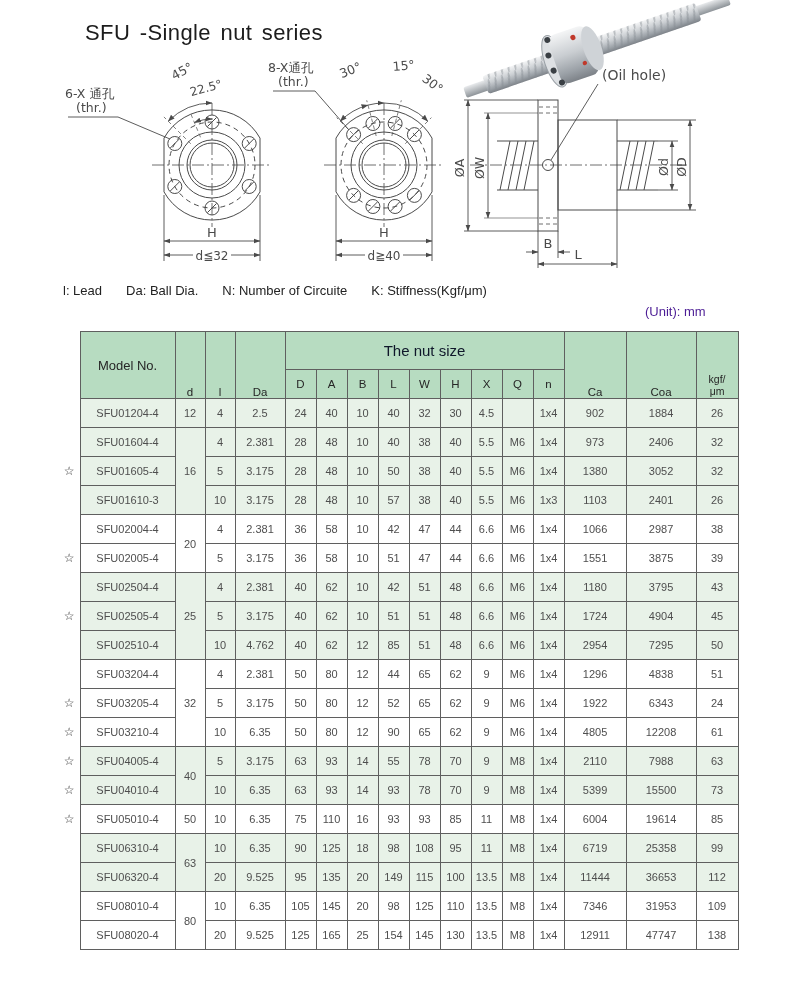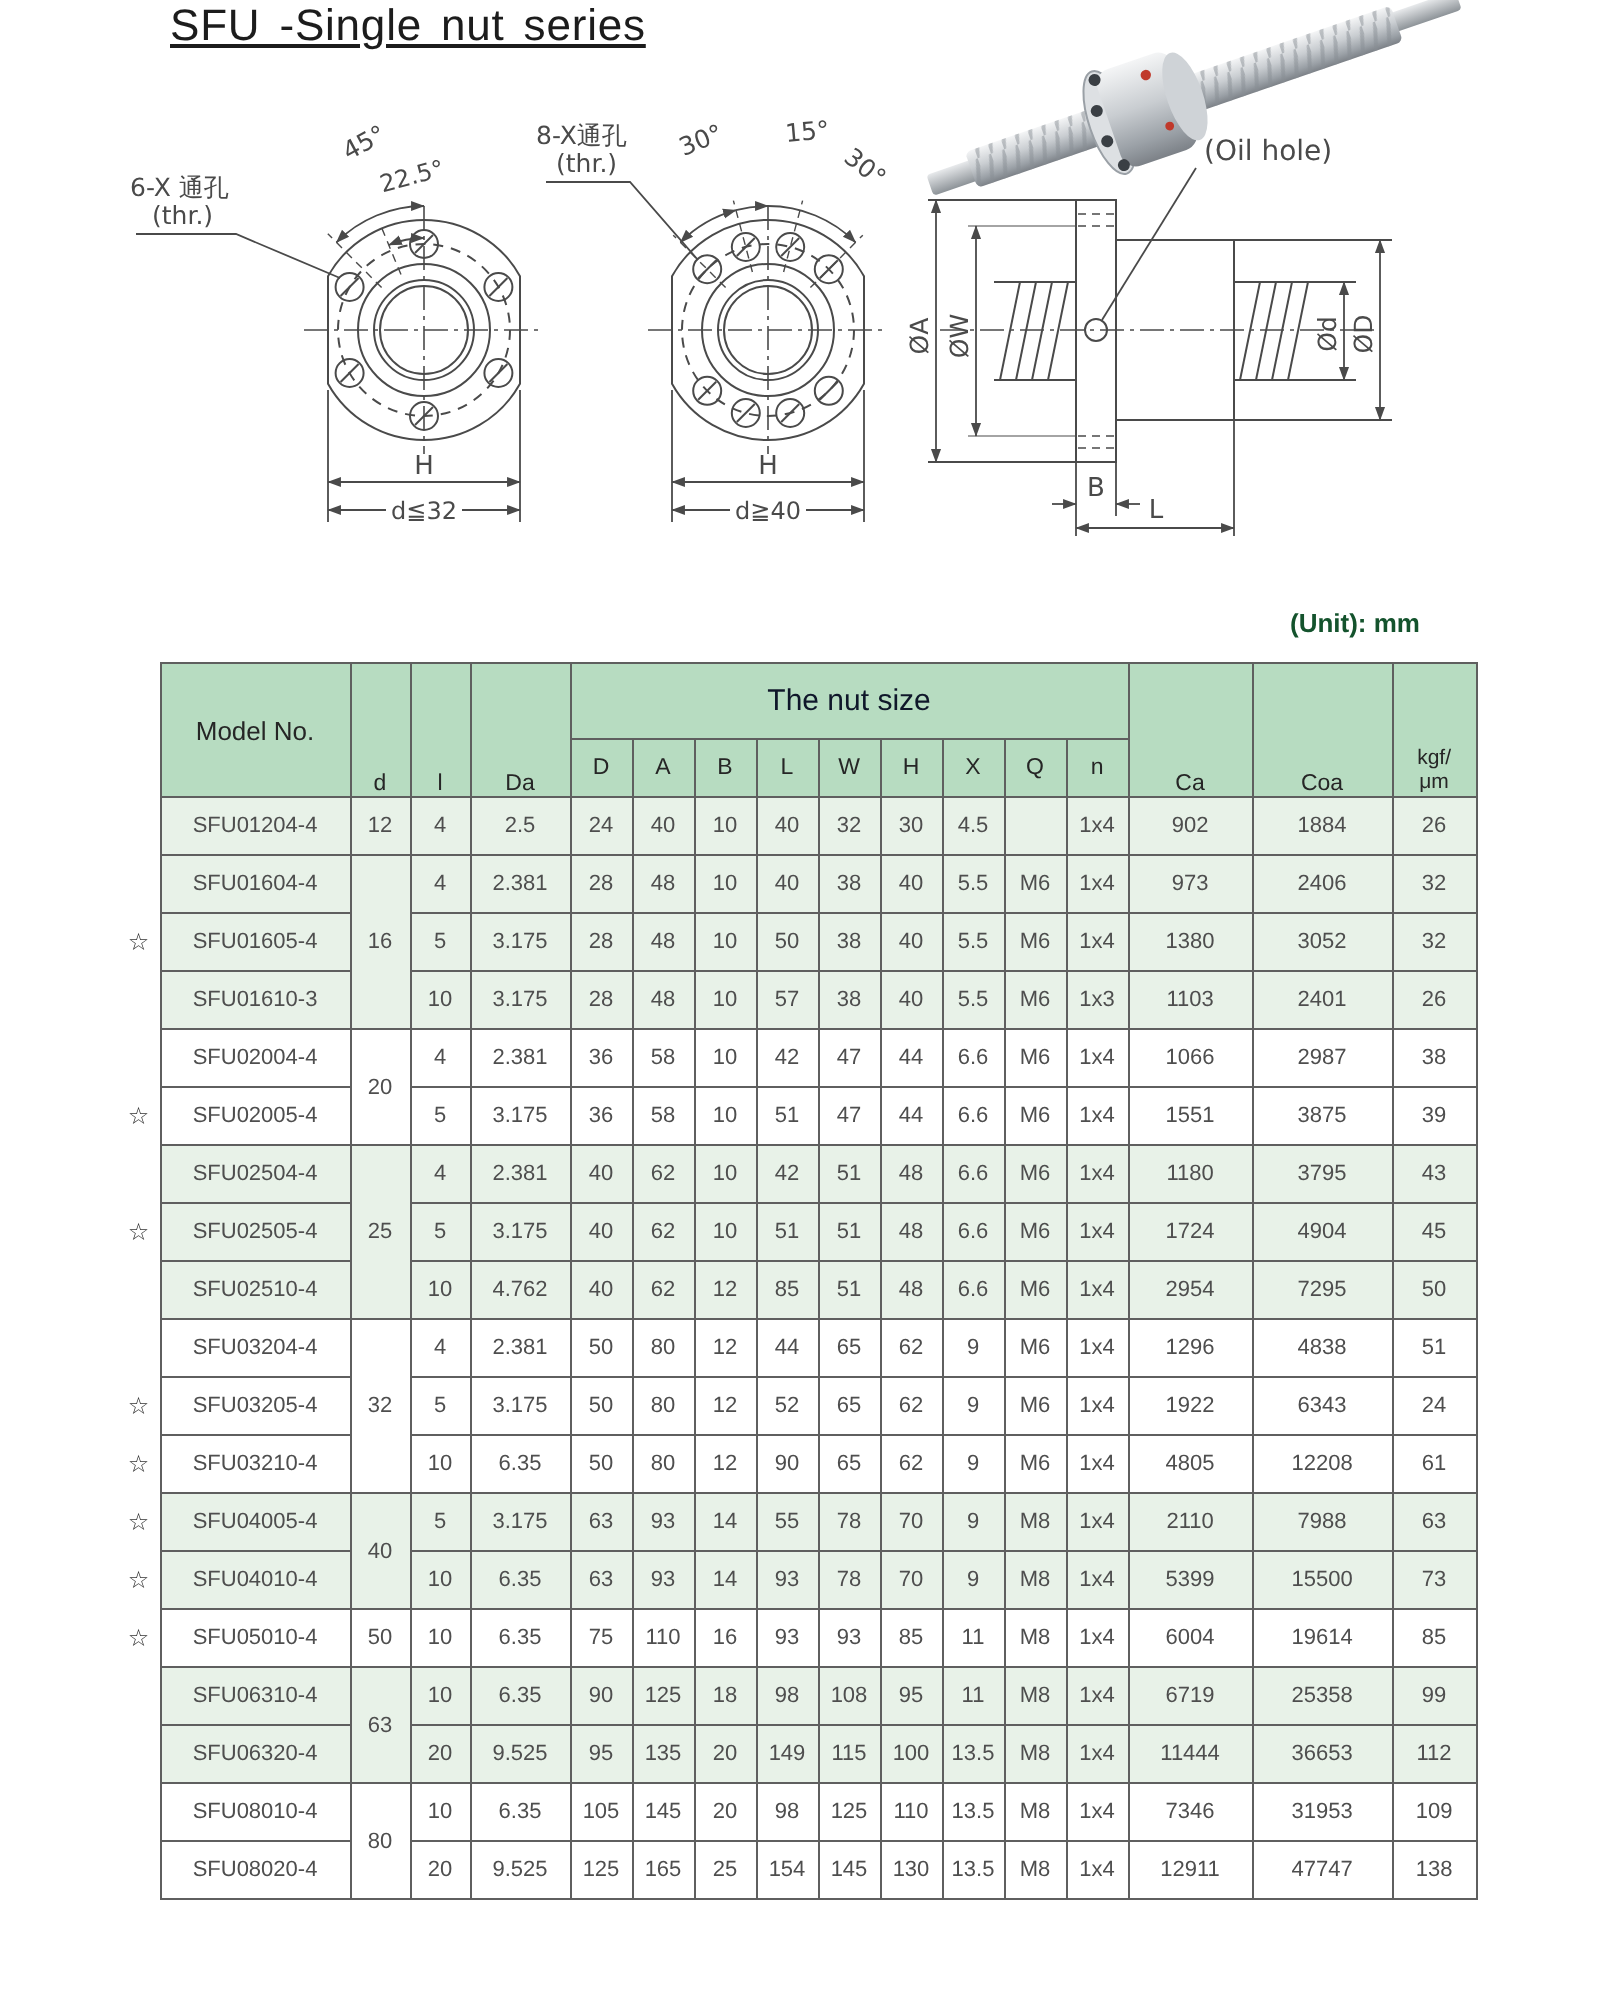--- a/index.html
+++ b/index.html
@@ -1,27 +1,27 @@
 <!DOCTYPE html>
 <html style="--header-bg: #b7dcc1; --row-alt-bg: #e8f2e8; --grid: #5f5f5f; --ink: #1c1c1c; --cell-text: #4e4e4e; --draw: #4a4a4a; --photo-red: #c0392b;"><head>
 <meta charset="utf-8">
 <style>
   html,body{margin:0;padding:0;background:#fff;}
   .page{position:relative;width:800px;height:1008px;background:#fff;overflow:hidden;
         font-family:"Liberation Sans",sans-serif;}
-  .title{position:absolute;left:85px;top:0;font-size:22px;letter-spacing:.4px;
-         color:var(--ink);word-spacing:3px;text-decoration:underline;}
+  .title{position:absolute;left:85px;top:20px;font-size:22px;letter-spacing:.4px;
+         color:var(--ink);word-spacing:3px;}
   .fig{position:absolute;}
   .fig1{left:60px;top:55px;}
   .fig2{left:263px;top:55px;}
   .fig3{left:450px;top:0;}
   svg text{font-family:"DejaVu Sans","Liberation Sans",sans-serif;fill:var(--draw);}
   .legend{position:absolute;left:63px;top:282px;font-size:13px;color:#222;line-height:18px;width:600px;}
   .lg-item{margin-right:24px;white-space:nowrap;display:inline-block;}
-  .unit{position:absolute;left:645px;top:304px;font-size:13px;color:#14532d;font-weight:bold;}
+  .unit{position:absolute;left:645px;top:304px;font-size:13px;color:#4c1d95;}
   .tbl{position:absolute;left:59px;top:331px;border-collapse:collapse;table-layout:fixed;
        width:679px;font-size:11px;color:var(--cell-text);}
   .tbl th,.tbl td{border:1px solid var(--grid);text-align:center;padding:0;height:28px;
        font-weight:normal;overflow:hidden;}
   .tbl thead tr:first-child th.nut-title{height:37px;font-size:15px;color:#0f172a;}
   .hdr{background:var(--header-bg);color:#262626;}
   .sub{font-size:11.5px;height:27px;}
   .bot{vertical-align:bottom;padding-bottom:8px;font-size:11.5px;}
   .model-h{font-size:13px;vertical-align:middle;margin-left:36px;}
   .kgf{font-size:10.5px;line-height:1.2;vertical-align:bottom;padding-bottom:5px;margin-left:40px;}
@@ -240,20 +240,21 @@
     <text x="152" y="80" font-size="14">(Oil hole)</text>
     <text x="14" y="168" font-size="12.5" text-anchor="middle" transform="rotate(-90 14 168)">ØA</text>
     <text x="34" y="168" font-size="12.5" text-anchor="middle" transform="rotate(-90 34 168)">ØW</text>
     <text x="218" y="167" font-size="12.5" text-anchor="middle" transform="rotate(-90 218 167)">Ød</text>
     <text x="236" y="167" font-size="12.5" text-anchor="middle" transform="rotate(-90 236 167)">ØD</text>
     <text x="98" y="248" font-size="13" text-anchor="middle">B</text>
     <text x="128" y="259" font-size="13" text-anchor="middle">L</text>
   </svg>
 
   <div class="legend">
+    <div><span class="lg-item">l: Lead</span><span class="lg-item">Da: Ball Dia.</span><span class="lg-item">N: Number of Circuite</span><span class="lg-item">K: Stiffness(Kgf/μm)</span></div>
   </div>
   <div class="unit">(Unit): mm</div>
 
   <table class="tbl">
     <colgroup>
       <col style="width:21px">
         <col style="width:95px">
         <col style="width:30px">
         <col style="width:30px">
       <col style="width:50px">

